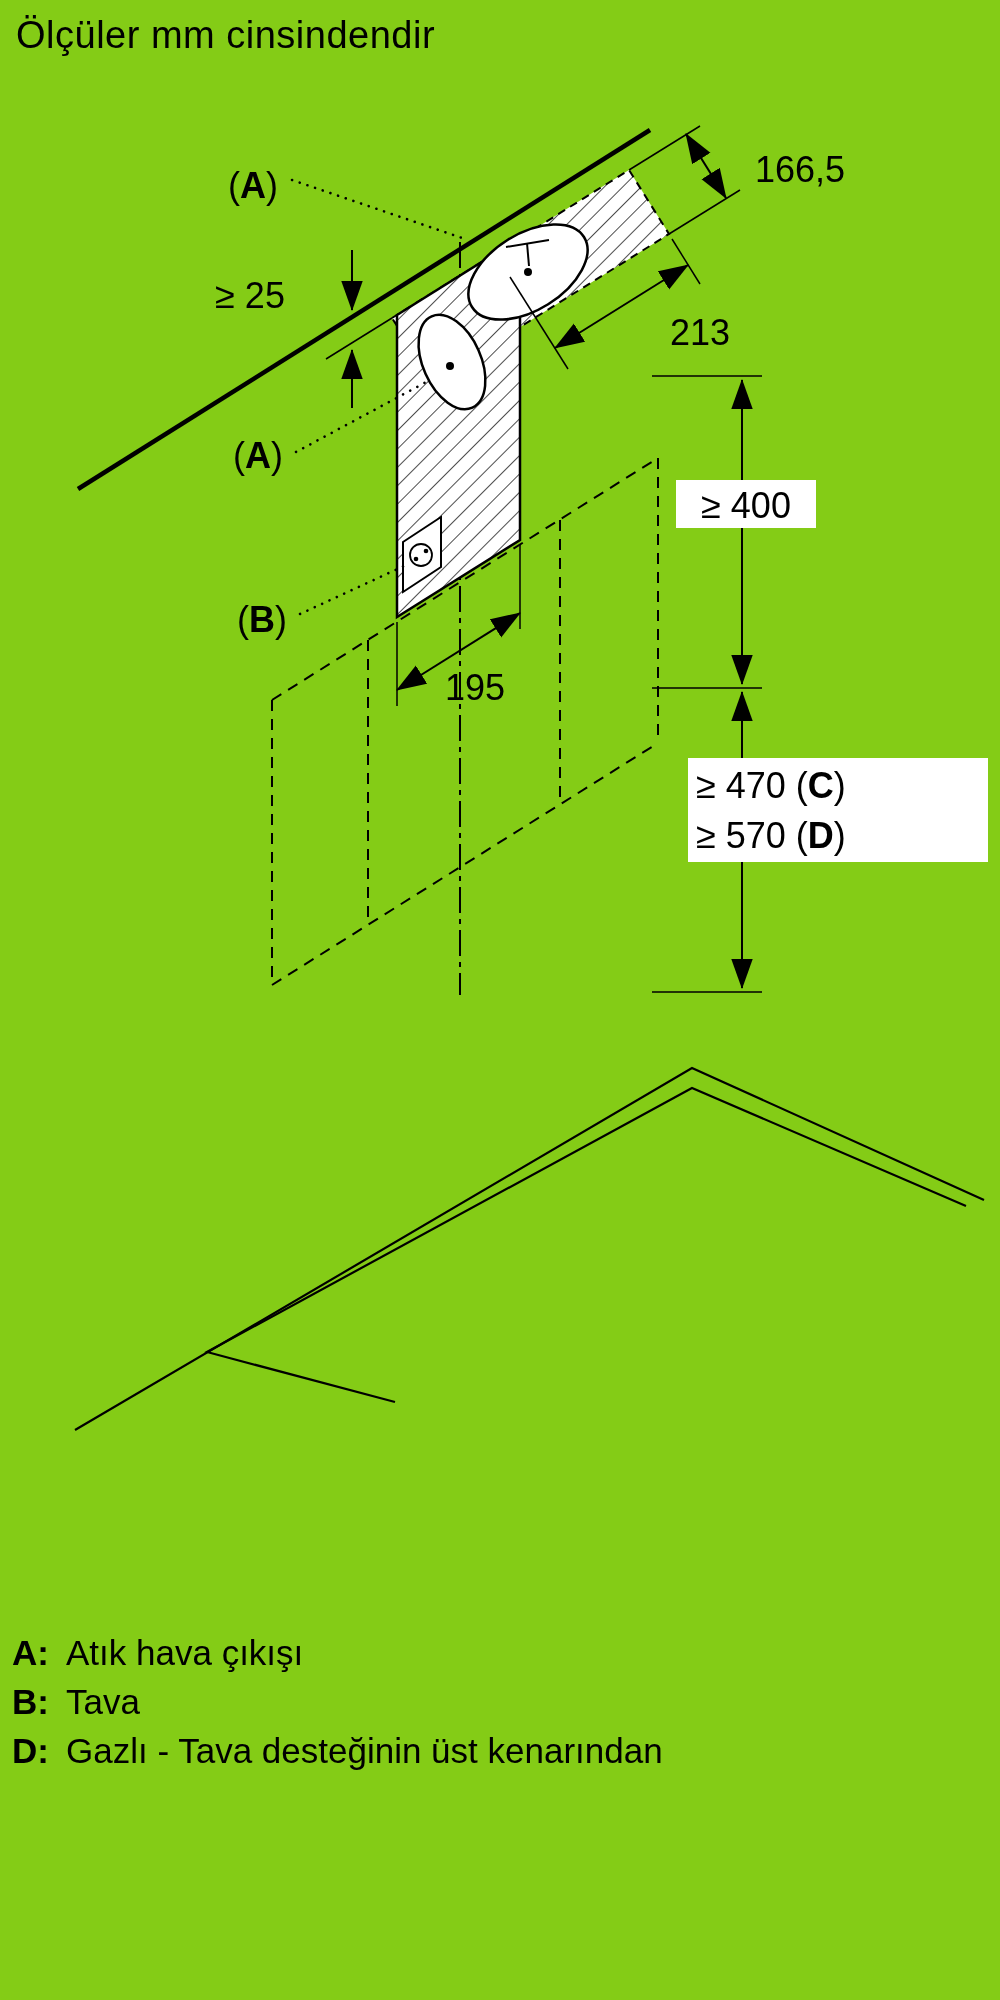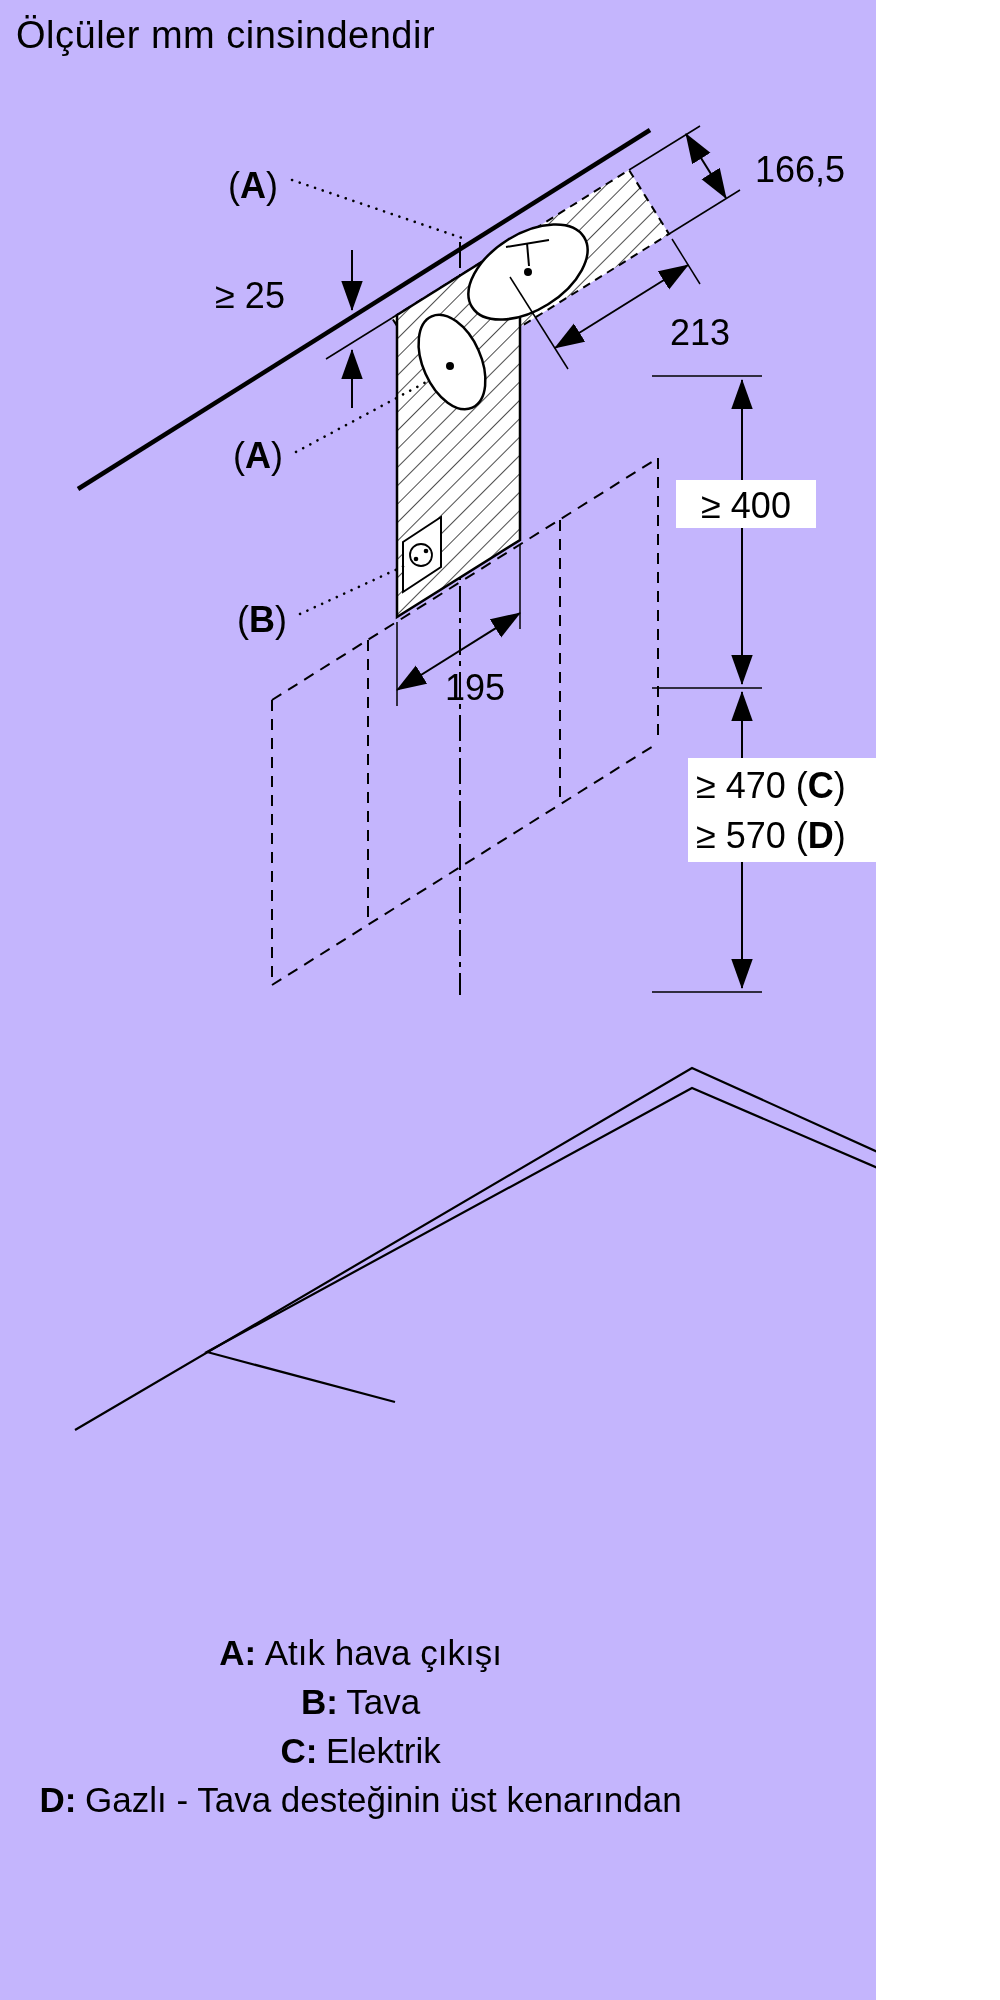--- a/index.html
+++ b/index.html
@@ -1,22 +1,22 @@
 <!DOCTYPE html>
 <html><head>
 <meta charset="utf-8">
 <style>
   html,body{margin:0;padding:0;background:#fff;}
-  .page{position:relative;width:876px;height:2000px;background:#c4b5fd;
-        font-family:"Liberation Sans",sans-serif;color:#000;overflow:hidden;text-align:center;}
+  .page{position:relative;width:1000px;height:2000px;background:#84cc16;
+        font-family:"Liberation Sans",sans-serif;color:#000;overflow:hidden;}
   .title{position:absolute;left:16px;top:14px;font-size:38px;letter-spacing:0.5px;}
   .diagram{position:absolute;left:0;top:0;}
   svg text{font-family:"Liberation Sans",sans-serif;font-size:36px;fill:#000;}
   .bold{font-weight:bold;}
-  .legend{position:absolute;left:31px;top:1628px;font-size:35px;line-height:49px;}
+  .legend{position:absolute;left:12px;top:1628px;font-size:35px;line-height:49px;}
   .legend-row{white-space:nowrap;}
   .legend .key{font-weight:bold;display:inline-block;min-width:54px;}
 </style>
 </head>
 <body>
 
 <div class="page">
 
   <div class="title">Ölçüler mm cinsindendir</div>
 
@@ -135,17 +135,16 @@
 
     <g fill="none" stroke="#000" stroke-width="2.2">
       <polyline points="75,1430 692,1068 984,1200"></polyline>
       <polyline points="395,1402 207,1352 692,1088 966,1206"></polyline>
     </g>
   </svg>
 
   <div class="legend">
     <div class="legend-row"><span class="key">A:</span><span class="val">Atık hava çıkışı</span></div>
     <div class="legend-row"><span class="key">B:</span><span class="val">Tava</span></div>
-    <div class="legend-row"><span class="key">C:</span><span class="val">Elektrik</span></div>
     <div class="legend-row"><span class="key">D:</span><span class="val">Gazlı - Tava desteğinin üst kenarından</span></div>
   </div>
 
 </div>
 
 </body></html>

